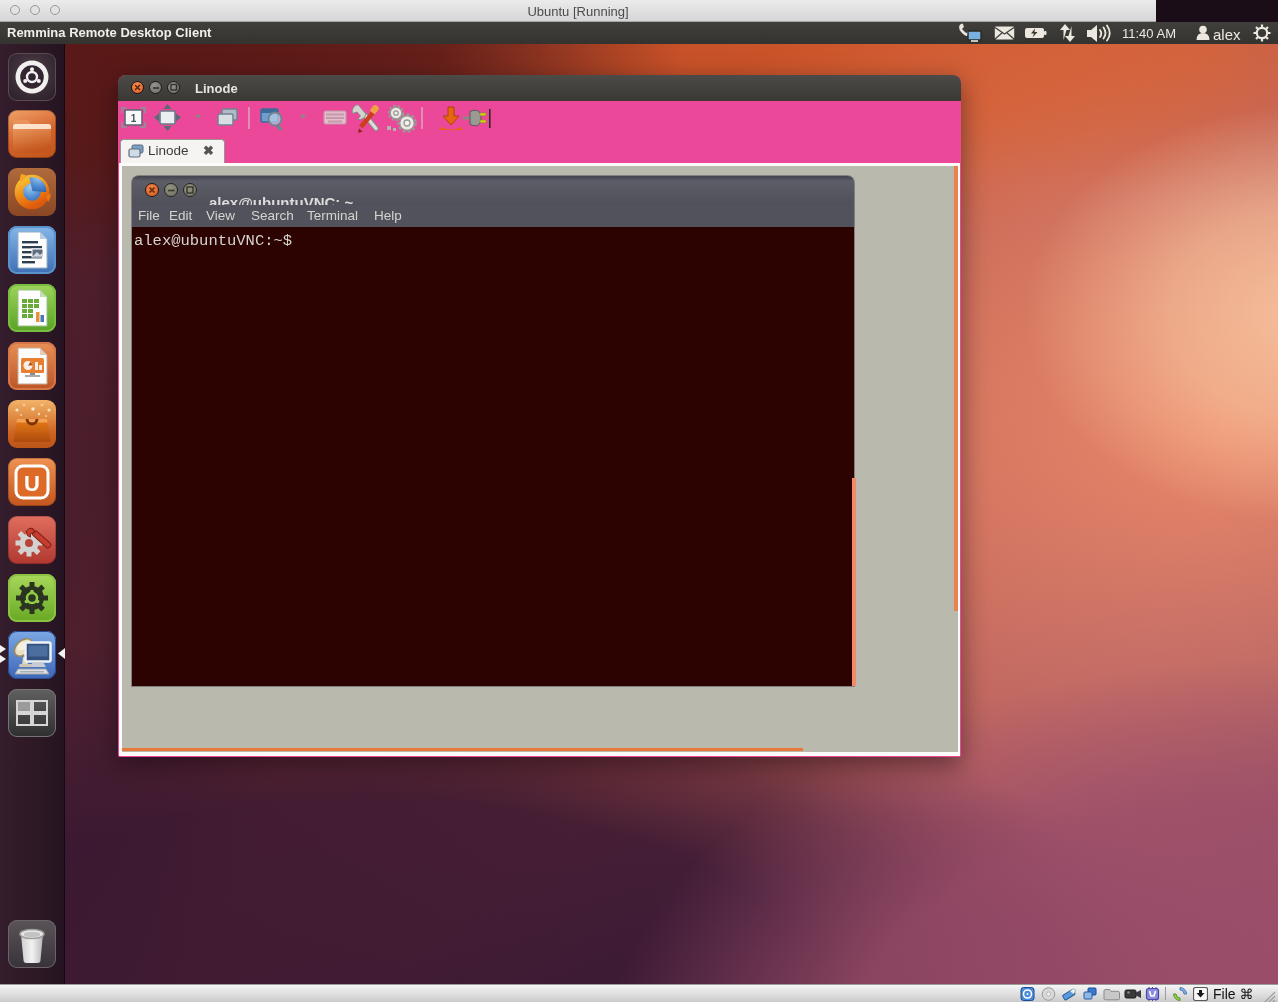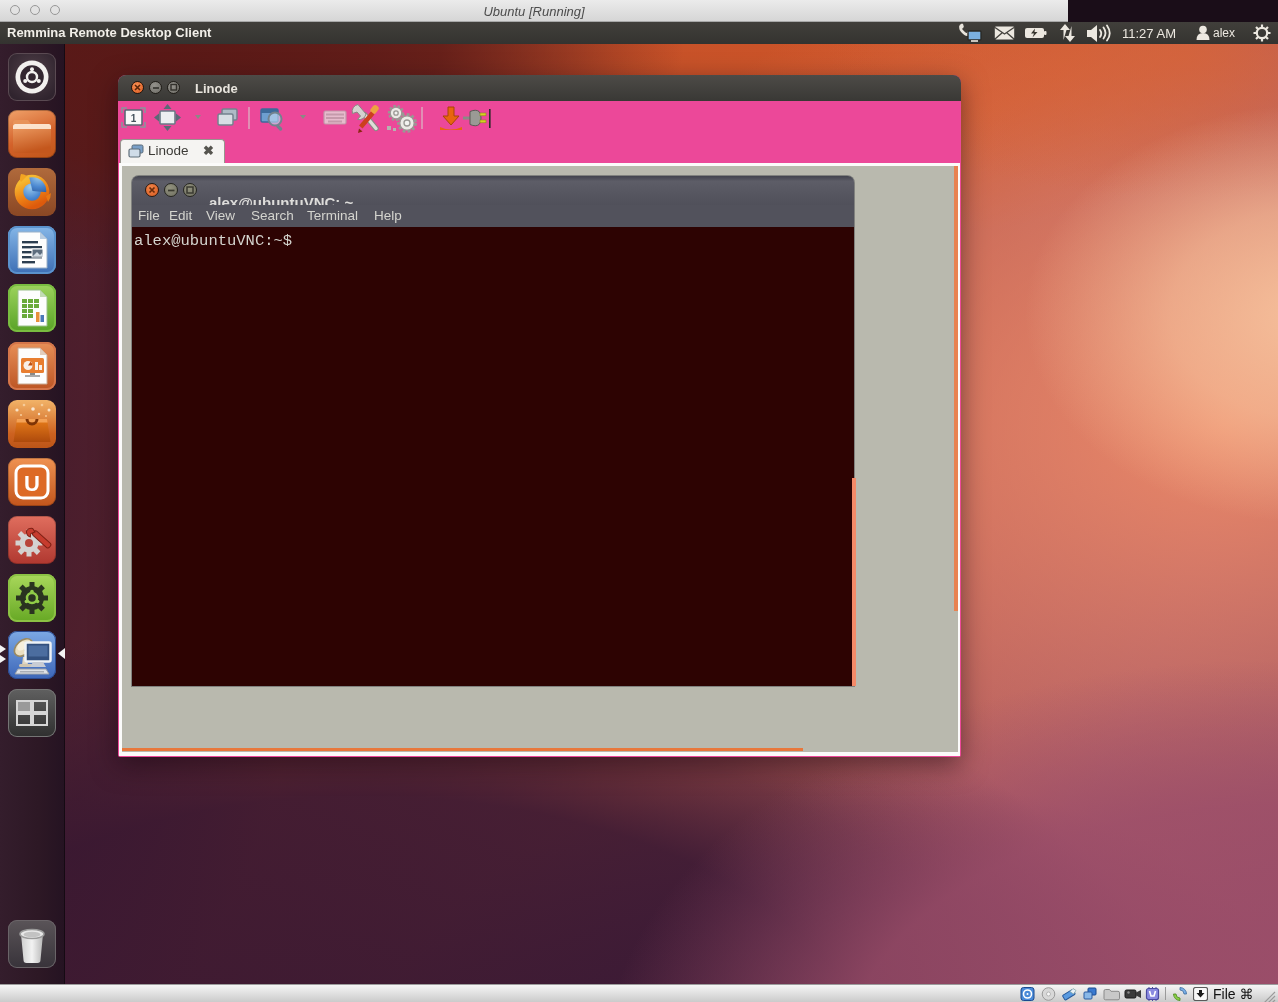--- a/index.html
+++ b/index.html
@@ -1,34 +1,34 @@
 <!DOCTYPE html>
 <html><head>
 <meta charset="utf-8">
 <style>
 * { margin:0; padding:0; box-sizing:border-box; }
 html,body { width:1278px; height:1002px; overflow:hidden; font-family:"Liberation Sans",sans-serif; }
 .abs { position:absolute; }
 #stage { position:absolute; top:0; left:0; width:1278px; height:1002px; background:#1a0d18; }
 
 
-#macbar { left:0; top:0; width:1068px; height:22px;
-  background:linear-gradient(#ebebeb,#d6d6d6); border-bottom:1px solid #a8a8a8;font-style:italic; }
+#macbar { left:0; top:0; width:1156px; height:22px;
+  background:linear-gradient(#ebebeb,#d6d6d6); border-bottom:1px solid #a8a8a8; }
 #macbar .circ { position:absolute; top:5px; width:10px; height:10px; border-radius:50%;
   border:1.5px solid #979797; background:#e2e2e2; }
 #mactitle { position:absolute; top:4px; left:0; width:100%; text-align:center;
   font-size:13px; color:#4c4c4c; }
 
 
 #panel { left:0; top:22px; width:1278px; height:22px;
   background:linear-gradient(#413f3b,#343330); }
 #paneltitle { position:absolute; left:7px; top:3px; font-size:13px; font-weight:bold; color:#f2efe9; }
 .pic { position:absolute; top:0; }
 #clock { position:absolute; left:1122px; top:4px; font-size:13px; color:#ece8e0; }
-#uname { position:absolute; left:1213px; top:4px; font-size:12px; color:#ece8e0; }
+#uname { position:absolute; left:1213px; top:4px; font-size:15px; color:#ece8e0; }
 
 
 #launcher { left:0; top:44px; width:65px; height:940px;
   background:linear-gradient(90deg,#341d2c,#2d1825 60%,#251322);
   border-right:1px solid #150a13; }
 .tile { position:absolute; left:8px; width:48px; height:48px; border-radius:9px; }
 
 
 #wall { left:65px; top:44px; width:1213px; height:940px; overflow:hidden;
   background:
@@ -244,21 +244,21 @@
     </svg>
     <svg class="pic" style="left:1058px" width="20" height="22" viewBox="0 0 20 22">
       <path d="M5.5 18 v-10 h-3.5 l5 -6 l5 6 h-3.5" fill="#ece8e0"></path>
       <path d="M13.5 4 v10 h3.5 l-5 6 l-5 -6 h3.5 z" fill="#ece8e0"></path>
     </svg>
     <svg class="pic" style="left:1086px" width="26" height="22" viewBox="0 0 26 22">
       <rect x="1" y="8" width="4" height="7" fill="#ece8e0"></rect>
       <path d="M5 8 l6 -5 v17 l-6 -5 z" fill="#ece8e0"></path>
       <path d="M14 8 q2.5 3.5 0 7 M17.5 5.5 q4 5.5 0 11 M21 3.5 q5.5 8 0 15" stroke="#ece8e0" stroke-width="1.8" fill="none" stroke-linecap="round"></path>
     </svg>
-    <div id="clock">11:27 AM</div>
+    <div id="clock">11:40 AM</div>
     <svg class="pic" style="left:1194px" width="18" height="22" viewBox="0 0 18 22">
       <circle cx="9" cy="7.5" r="3.8" fill="#ece8e0"></circle>
       <path d="M2.5 18 q0 -7 6.5 -7 q6.5 0 6.5 7 z" fill="#ece8e0"></path>
     </svg>
     <div id="uname">alex</div>
     <svg class="pic" style="left:1252px" width="20" height="22" viewBox="0 0 20 22">
       <g stroke="#ece8e0" stroke-width="2.2" fill="none">
         <circle cx="10" cy="11" r="5.2"></circle>
         <path d="M10 2.5 v3.5 M10 16 v3.5 M1.5 11 h3.5 M15 11 h3.5 M4 5 l2.5 2.5 M13.5 14.5 l2.5 2.5 M16 5 l-2.5 2.5 M6.5 14.5 l-2.5 2.5"></path>
       </g>

